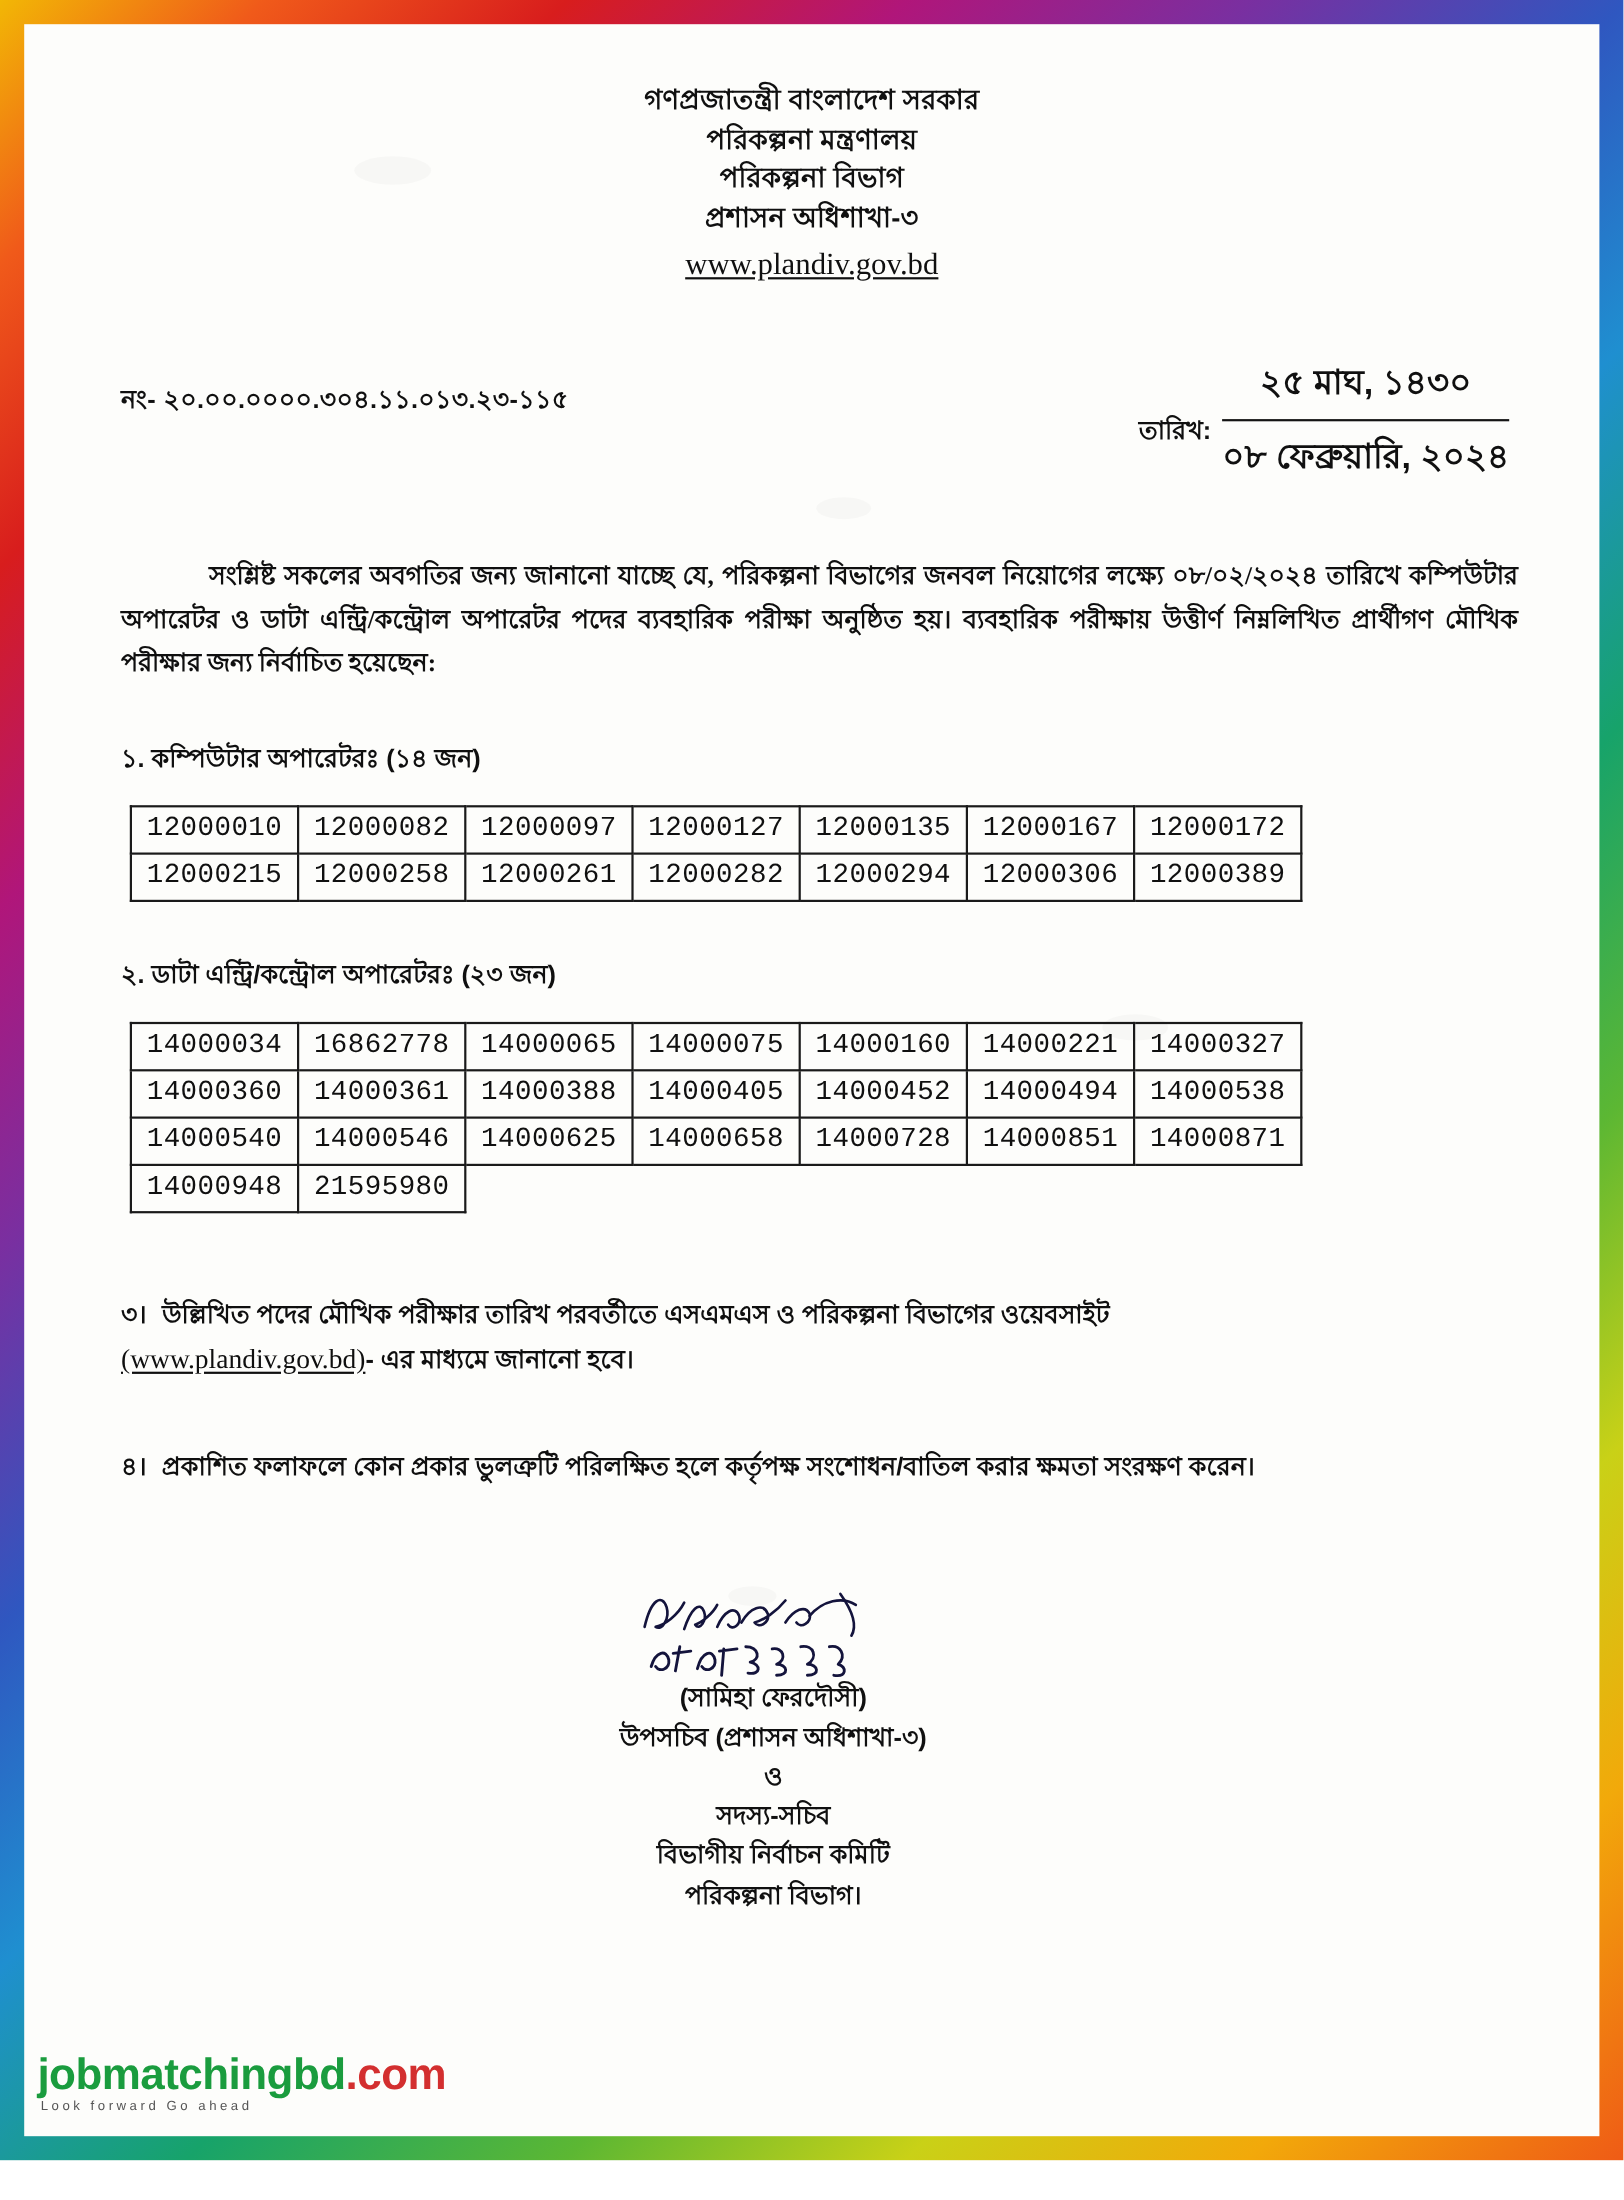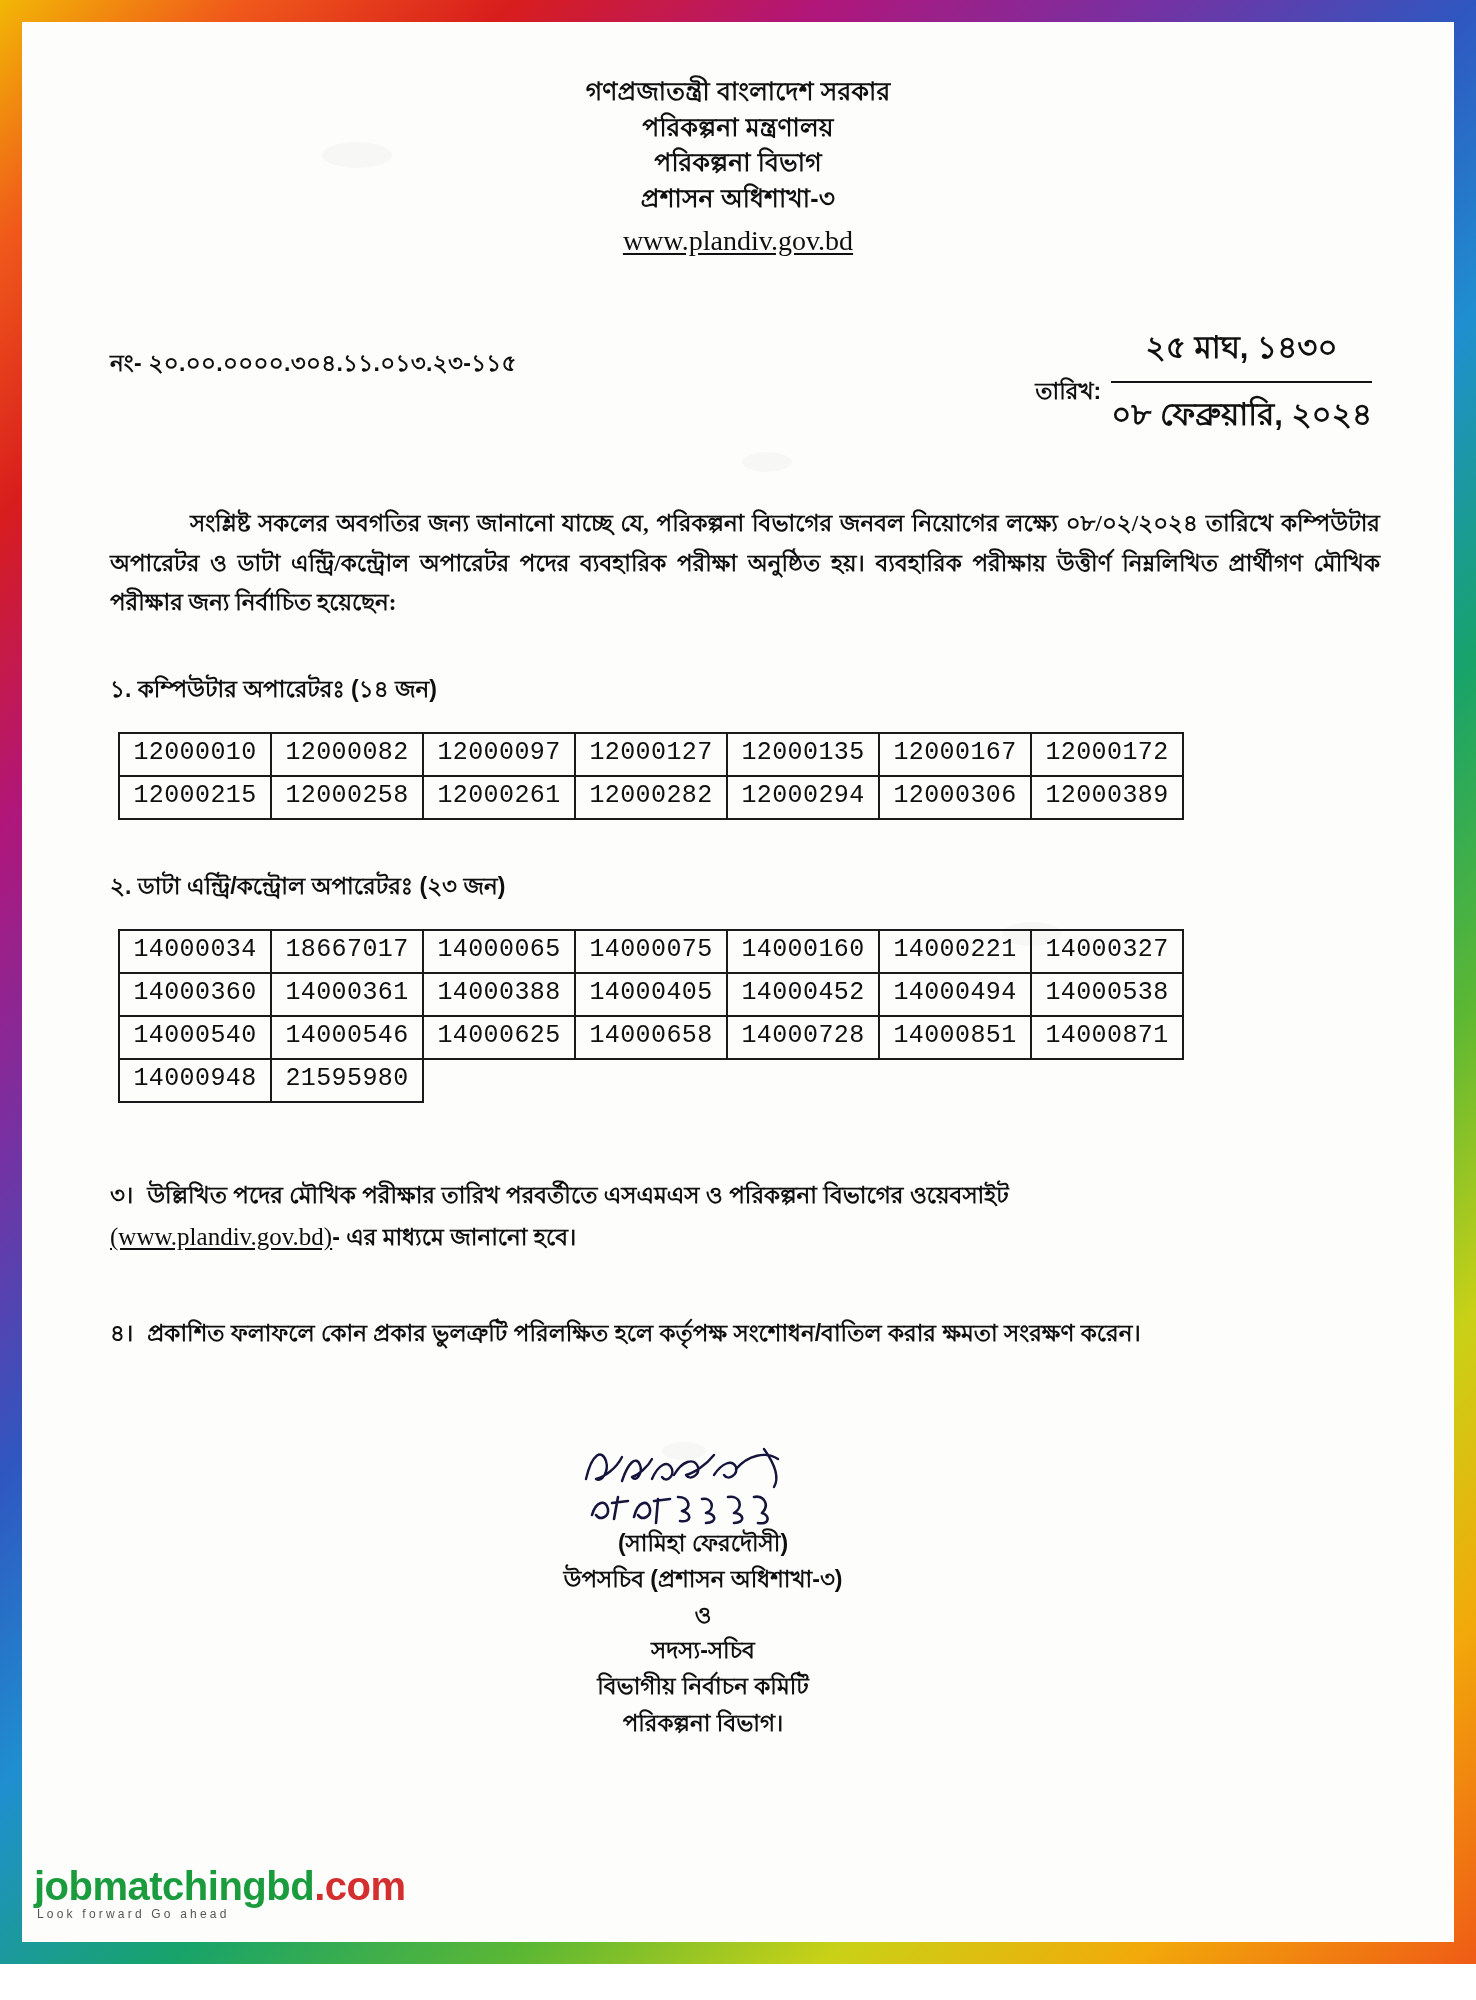--- a/index.html
+++ b/index.html
@@ -290,21 +290,21 @@
           <td>12000389</td>
         </tr>
       </tbody>
     </table>
 
     <div class="section-title">২. ডাটা এন্ট্রি/কন্ট্রোল অপারেটরঃ (২৩ জন)</div>
     <table class="roll-table">
       <tbody>
         <tr>
           <td>14000034</td>
-          <td>18667017</td>
+          <td>16862778</td>
           <td>14000065</td>
           <td>14000075</td>
           <td>14000160</td>
           <td>14000221</td>
           <td>14000327</td>
         </tr>
         <tr>
           <td>14000360</td>
           <td>14000361</td>
           <td>14000388</td>

